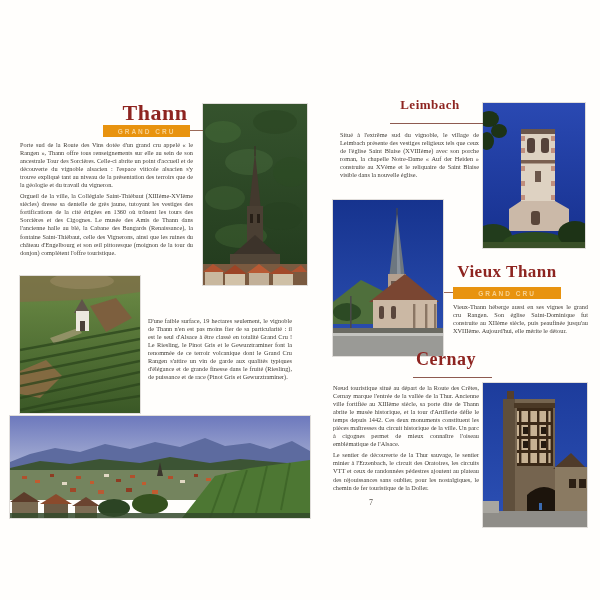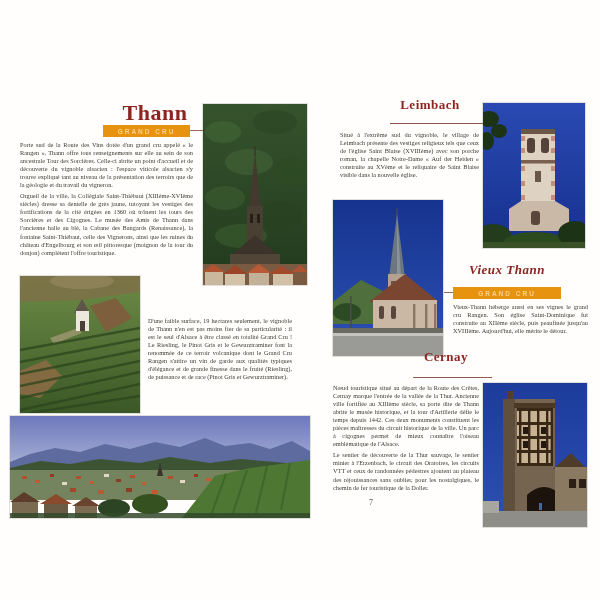--- a/index.html
+++ b/index.html
@@ -2,22 +2,22 @@
 <html><head>
 <meta charset="utf-8">
 <style>
   html,body{margin:0;padding:0;}
   body{width:600px;height:600px;background:#ffffff;font-family:"Liberation Serif",serif;overflow:hidden;}
   .scan{position:absolute;top:0;left:0;width:600px;height:600px;background:#fffefc;}
   .abs{position:absolute;}
   .title{color:#8e2420;font-weight:bold;text-align:center;letter-spacing:.5px;line-height:1;}
   .t-thann{left:95px;top:102px;width:120px;font-size:22px;}
   .t-leimbach{left:368px;top:98px;width:124px;font-size:13px;}
-  .t-vieuxthann{left:448px;top:263px;width:118px;font-size:13px;font-style:italic;}
-  .t-cernay{left:405px;top:350px;width:82px;font-size:13px;}
+  .t-vieuxthann{left:448px;top:263px;width:118px;font-size:17px;}
+  .t-cernay{left:405px;top:350px;width:82px;font-size:18px;}
   .banner{background:#e8930f;height:12px;display:flex;align-items:center;justify-content:center;}
   .banner span{color:#f7d190;font-size:6.5px;letter-spacing:2px;font-weight:bold;font-family:"Liberation Sans",sans-serif;}
   .b-thann{left:103px;top:125px;width:87px;}
   .b-vt{left:453px;top:287px;width:108px;}
   .rule{background:#9b6a58;height:1px;}
   .r-thann{left:190px;top:130px;width:14px;}
   .r-leimbach{left:390px;top:123px;width:120px;background:#8e5a50;}
   .r-vt{left:444px;top:292px;width:9px;}
   .r-cernay{left:413px;top:377px;width:79px;background:#8e5a50;}
   .body-text{font-size:6.3px;line-height:1.28;color:#3f3b35;text-align:justify;}

